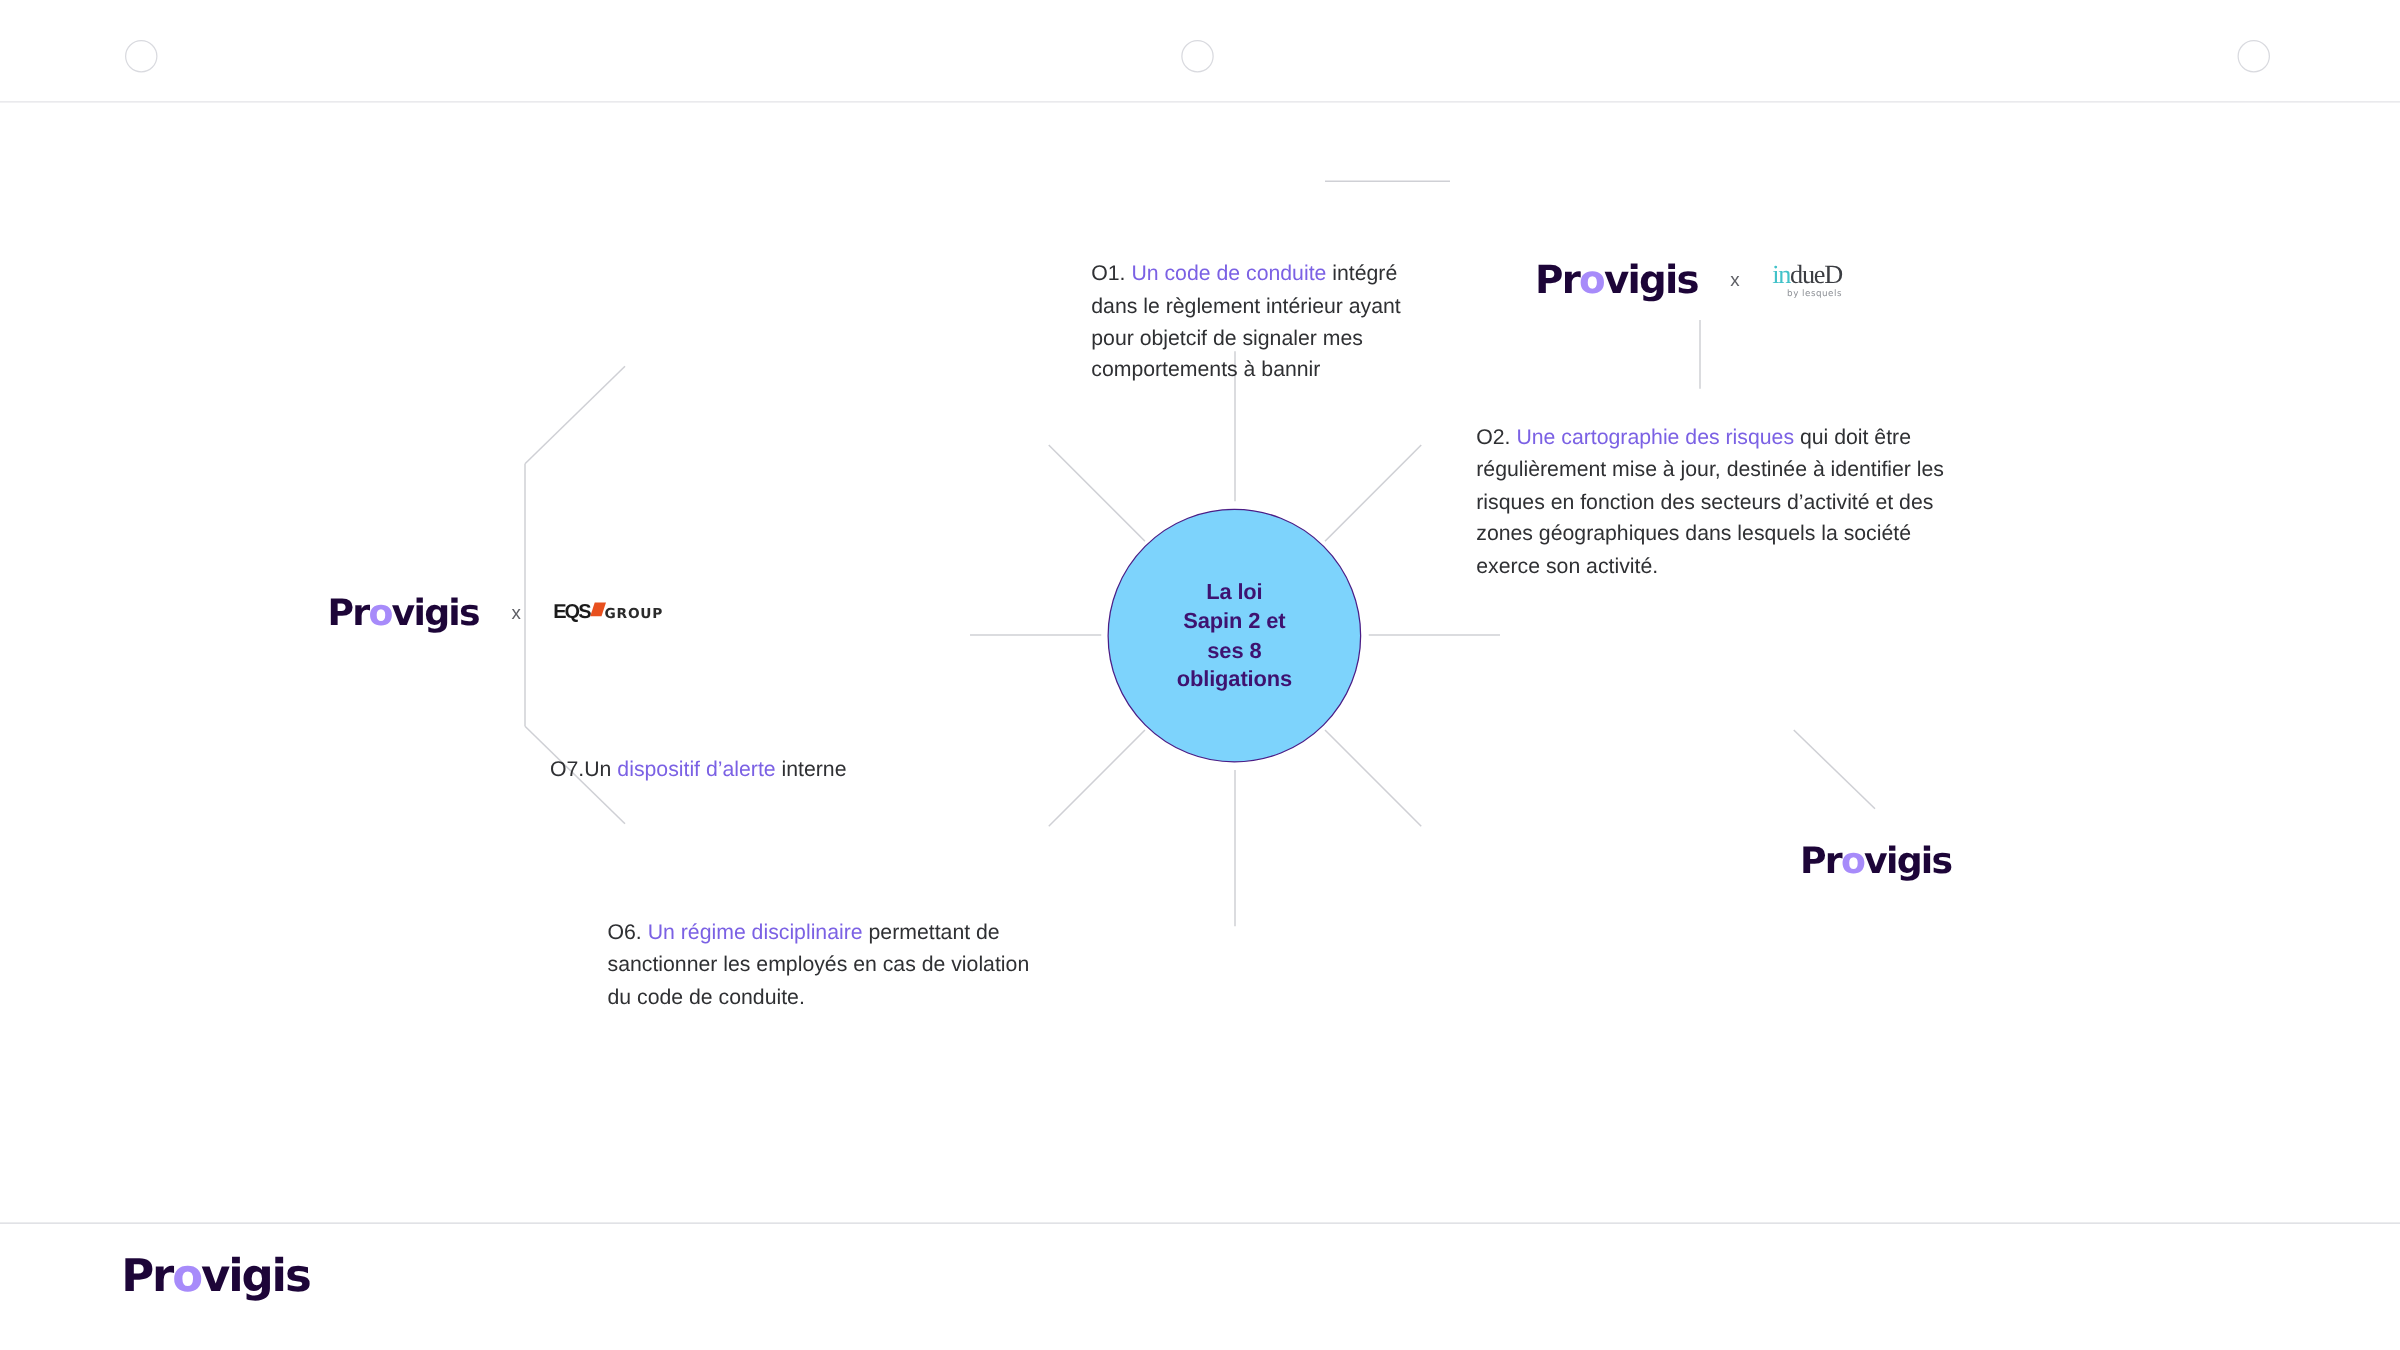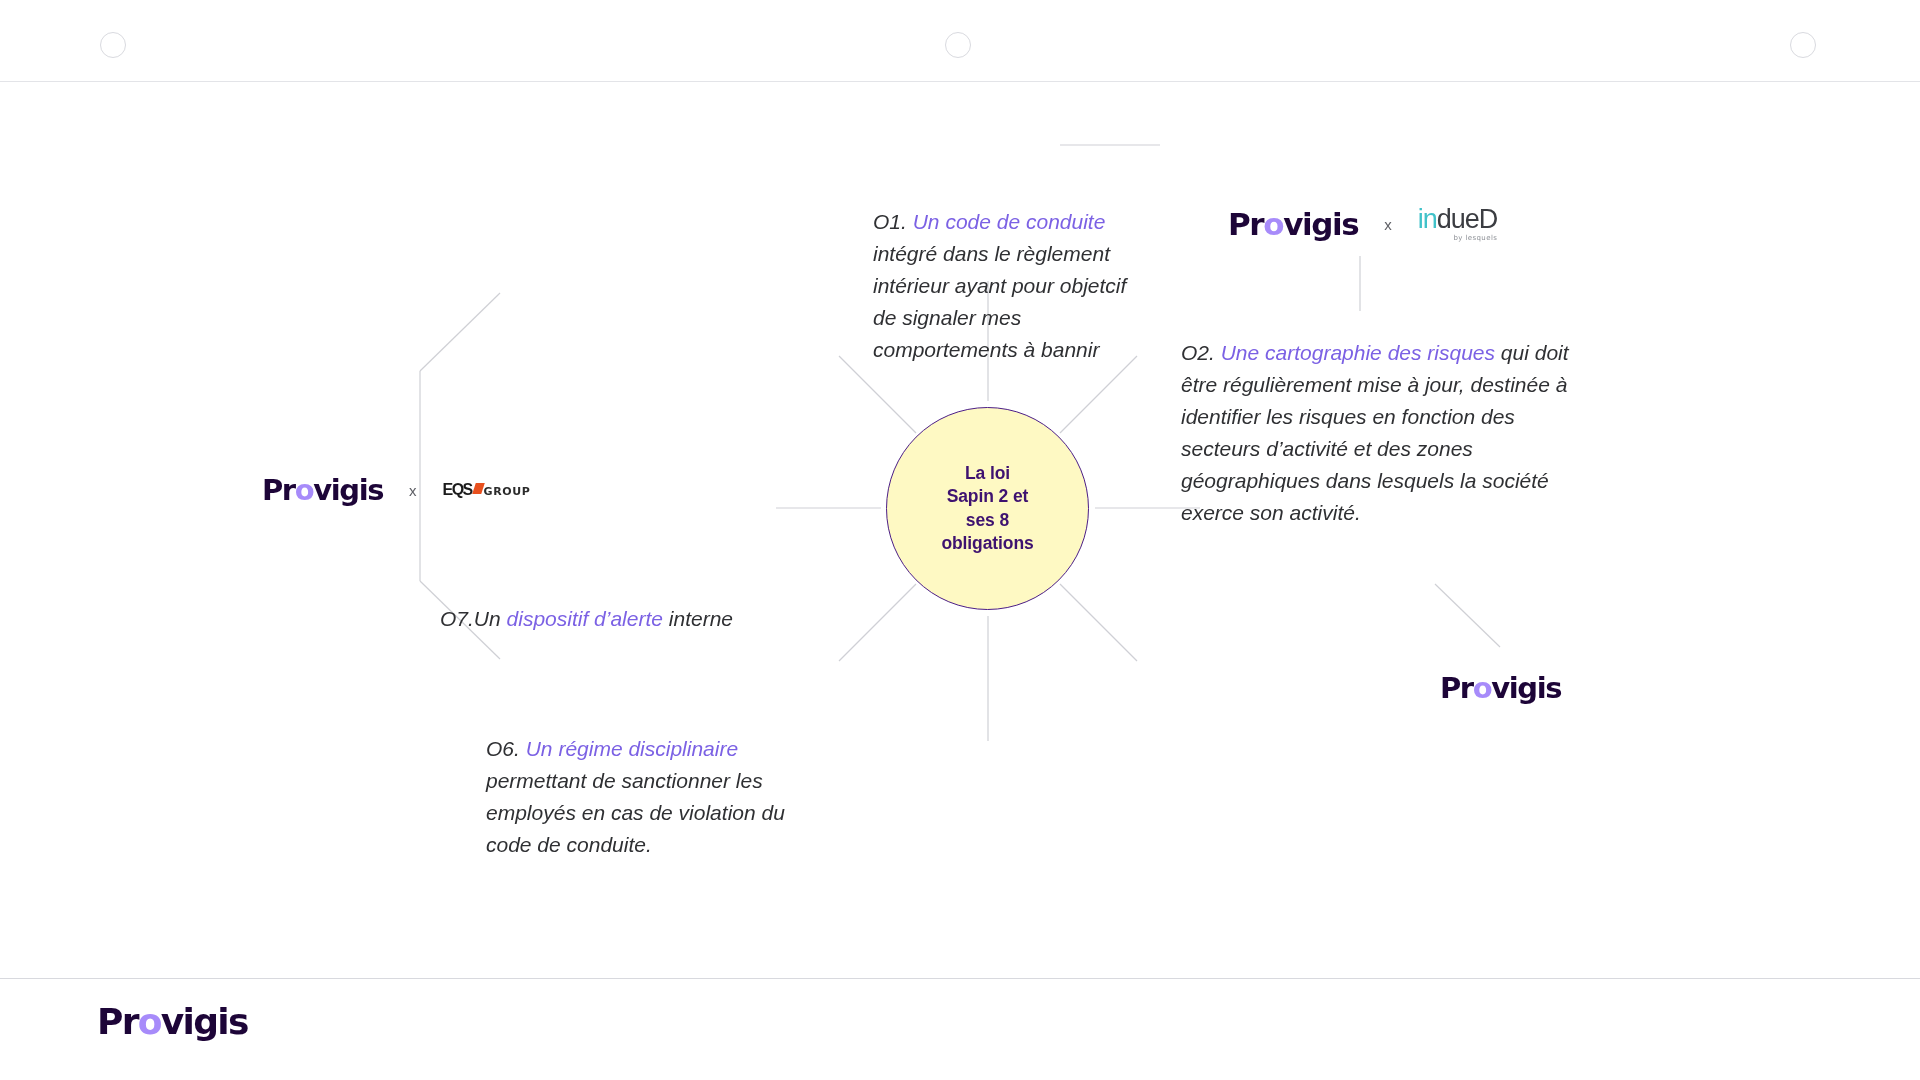--- a/index.html
+++ b/index.html
@@ -49,42 +49,41 @@
     width: 1920px; height: 897px;
   }
   .lines { position: absolute; left: 0; top: 0; width: 1920px; height: 897px; }
 
   
   .hub {
     position: absolute;
     left: 886px; top: 326px;
     width: 203px; height: 203px;
     border-radius: 50%;
-    background: #fef9c3;
+    background: #7dd3fc;
     border: 1.5px solid #4b1d86;
     display: flex; align-items: center; justify-content: center;
     box-sizing: border-box;
   }
   .hub-label {
     color: #3e1270;
     font-size: 17.5px;
     font-weight: bold;
     line-height: 1.33;
     text-align: center;
     letter-spacing: -0.1px;
     white-space: pre-line;
   }
 
   
   .note {
     position: absolute;
     color: #2f3033;
-    font-size: 21px;
+    font-size: 17px;
     line-height: 1.52;
-    font-style: italic;
   }
   .note .num { color: #2f3033; }
   .note .hl  { color: #7b61e4; }
 
   .note-01 { left: 873px;  top: 125px;  width: 275px; }
   .note-02 { left: 1181px; top: 256px;  width: 400px; }
   .note-03 { left: 1217px; top: 458px;  width: 320px; }
   .note-04 { left: 1155px; top: 638px;  width: 310px; }
   .note-05 { left: 841px;  top: 750px;  width: 340px; }
   .note-06 { left: 486px;  top: 652px;  width: 350px; }
@@ -107,22 +106,22 @@
     color: #5f6066; font-size: 15px; font-weight: normal;
     margin: 0 26px;
   }
 
   
   .pair-indued { left: 1228px; top: 125px; }
   .pair-indued .provigis { font-size: 31px; }
 
   .indued { display: inline-block; line-height: 1; position: relative; }
   .indued-word {
-    font-family: Liberation Sans, sans-serif;
-    font-size: 27px; font-weight: 500; letter-spacing: -1px;
+    font-family: Liberation Serif, serif;
+    font-size: 21px; font-weight: 500; letter-spacing: -1px;
     color: #3b3d42; white-space: nowrap;
   }
   .indued-word .teal { color: #41c2c9; }
   .indued-sub {
     font-family: "DejaVu Sans", sans-serif;
     font-size: 7px; color: #8d9096;
     letter-spacing: 0.4px;
     text-align: right; margin-top: 2px;
   }
 

